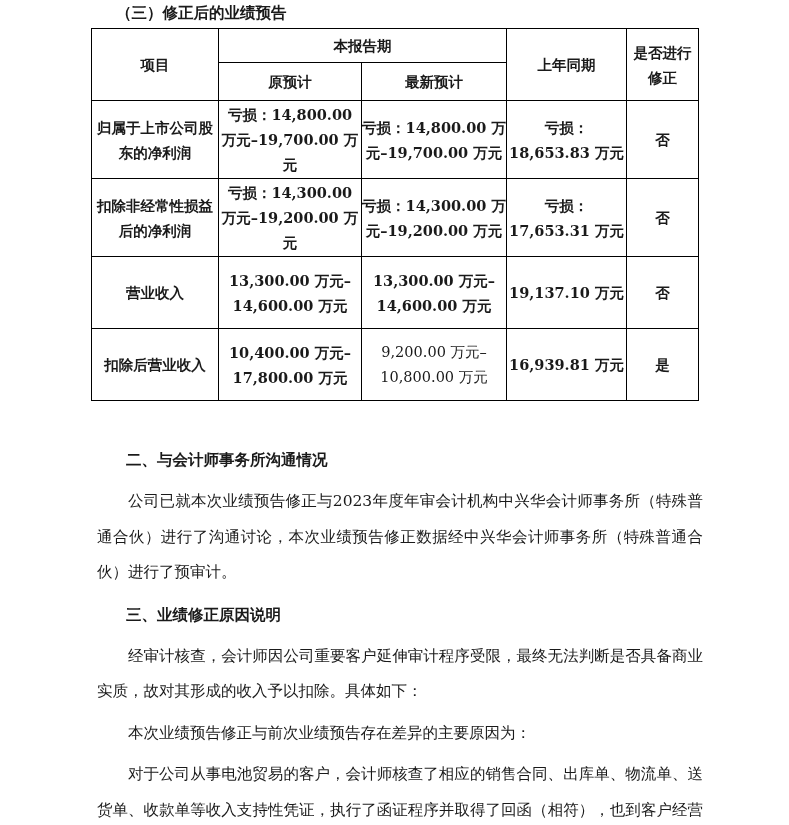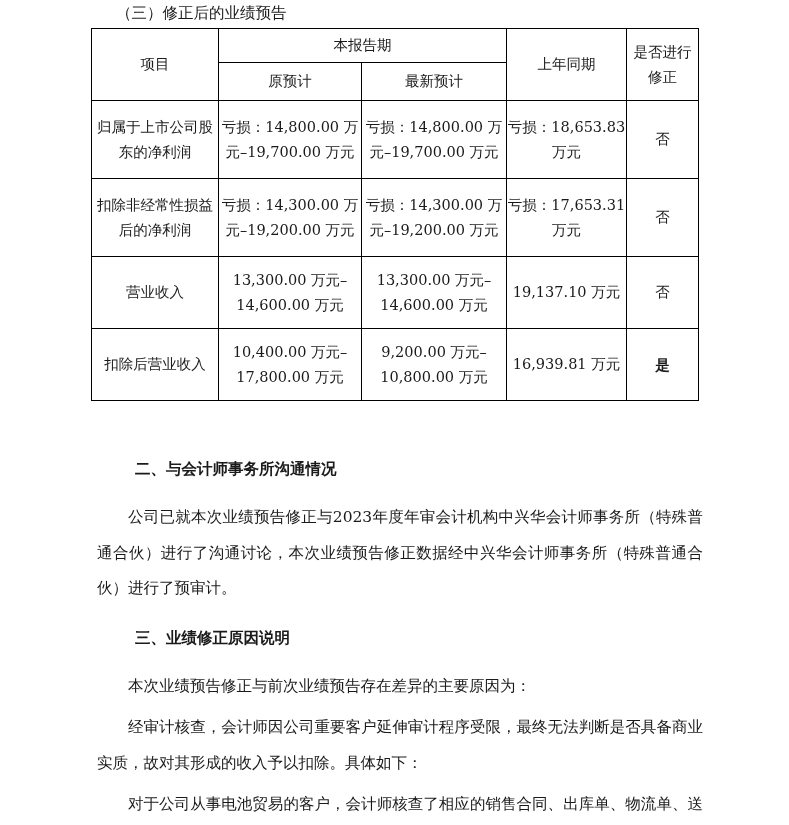--- a/index.html
+++ b/index.html
@@ -23,41 +23,41 @@
     height: 825px;
   }
 
   
   .subheading {
     position: absolute;
     left: 116px;
     top: 2px;
     font-size: 15.5px;
     line-height: 22px;
-    font-weight: normal;
+    font-weight: bold;
     white-space: nowrap;
   }
 
   
   .table-wrap {
     position: absolute;
     left: 91px;
     top: 28px;
     width: 608px;
   }
   table.fin {
     border-collapse: collapse;
     width: 608px;
     table-layout: fixed;
   }
   table.fin td, table.fin th {
     border: 1px solid #000000;
     padding: 0;
     vertical-align: middle;
-    font-weight: normal;
+    font-weight: bold;
     font-size: 14.5px;
     line-height: 25px;
   }
 
   
   col.c1 { width: 127px; }
   col.c2 { width: 143px; }
   col.c3 { width: 145px; }
   col.c4 { width: 120px; }
   col.c5 { width: 72px; }
@@ -100,21 +100,21 @@
   .body-block {
     position: absolute;
     left: 91px;
     top: 438px;
     width: 618px;
   }
   .sec-heading {
     font-size: 15.5px;
     font-weight: bold;
     line-height: 36px;
-    margin: 13px;
+    margin: 4px;
     text-indent: 31px;
   }
   .para {
     font-size: 15.5px;
     line-height: 35.5px;
     margin: 6px;
     text-indent: 31px;
     text-align: justify;
     text-justify: inter-ideograph;
   }
@@ -185,18 +185,18 @@
       </tbody>
     </table>
   </div>
 
   <div class="body-block">
 
     <h2 class="sec-heading">二、与会计师事务所沟通情况</h2>
     <p class="para">公司已就本次业绩预告修正与2023年度年审会计机构中兴华会计师事务所（特殊普通合伙）进行了沟通讨论，本次业绩预告修正数据经中兴华会计师事务所（特殊普通合伙）进行了预审计。</p>
 
     <h2 class="sec-heading">三、业绩修正原因说明</h2>
+    <p class="para">经审计核查，会计师因公司重要客户延伸审计程序受限，最终无法判断是否具备商业实质，故对其形成的收入予以扣除。具体如下：</p>
     <p class="para">本次业绩预告修正与前次业绩预告存在差异的主要原因为：</p>
-    <p class="para">经审计核查，会计师因公司重要客户延伸审计程序受限，最终无法判断是否具备商业实质，故对其形成的收入予以扣除。具体如下：</p>
     <p class="para clip">对于公司从事电池贸易的客户，会计师核查了相应的销售合同、出库单、物流单、送货单、收款单等收入支持性凭证，执行了函证程序并取得了回函（相符），也到客户经营地现场实地走访、访谈相关负责人，已通过访谈程序知悉其采购保力新的电池均已销售。上述客户已向公司支付了全部货款，同时公司配合会计师取得了现有条件下可取</p>
   </div>
 
 </div>
 
 </body></html>

